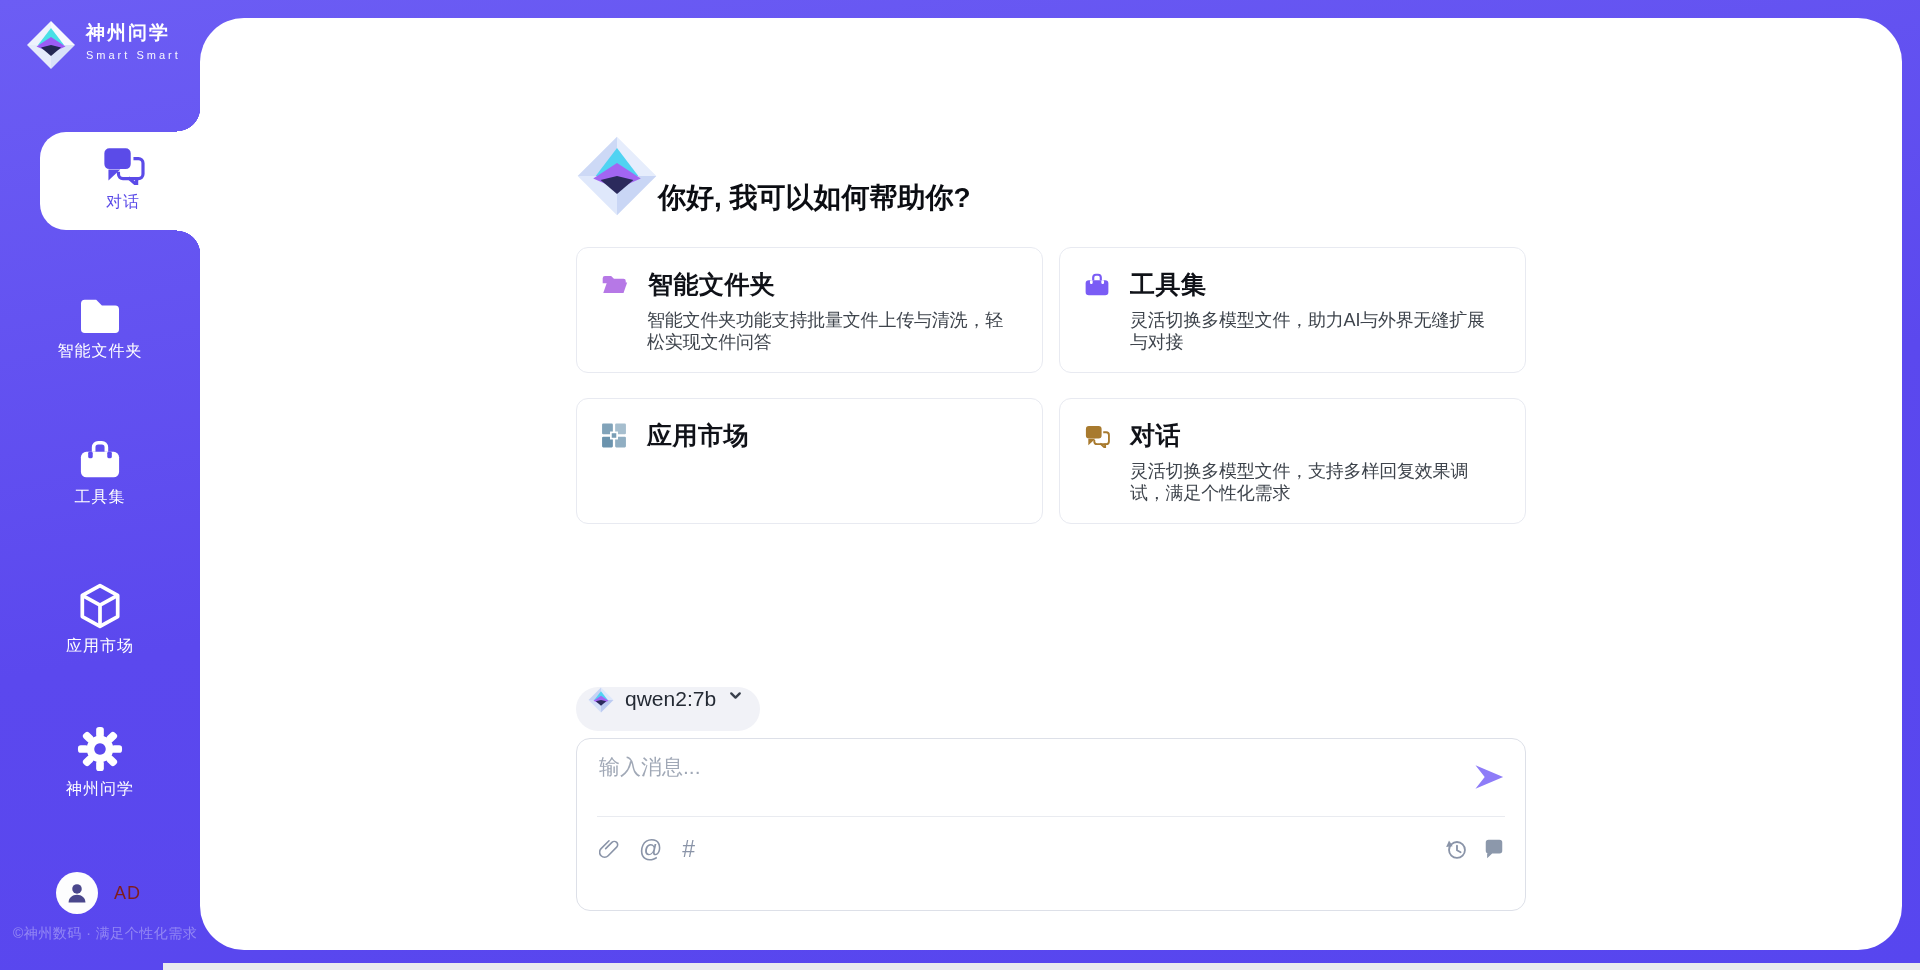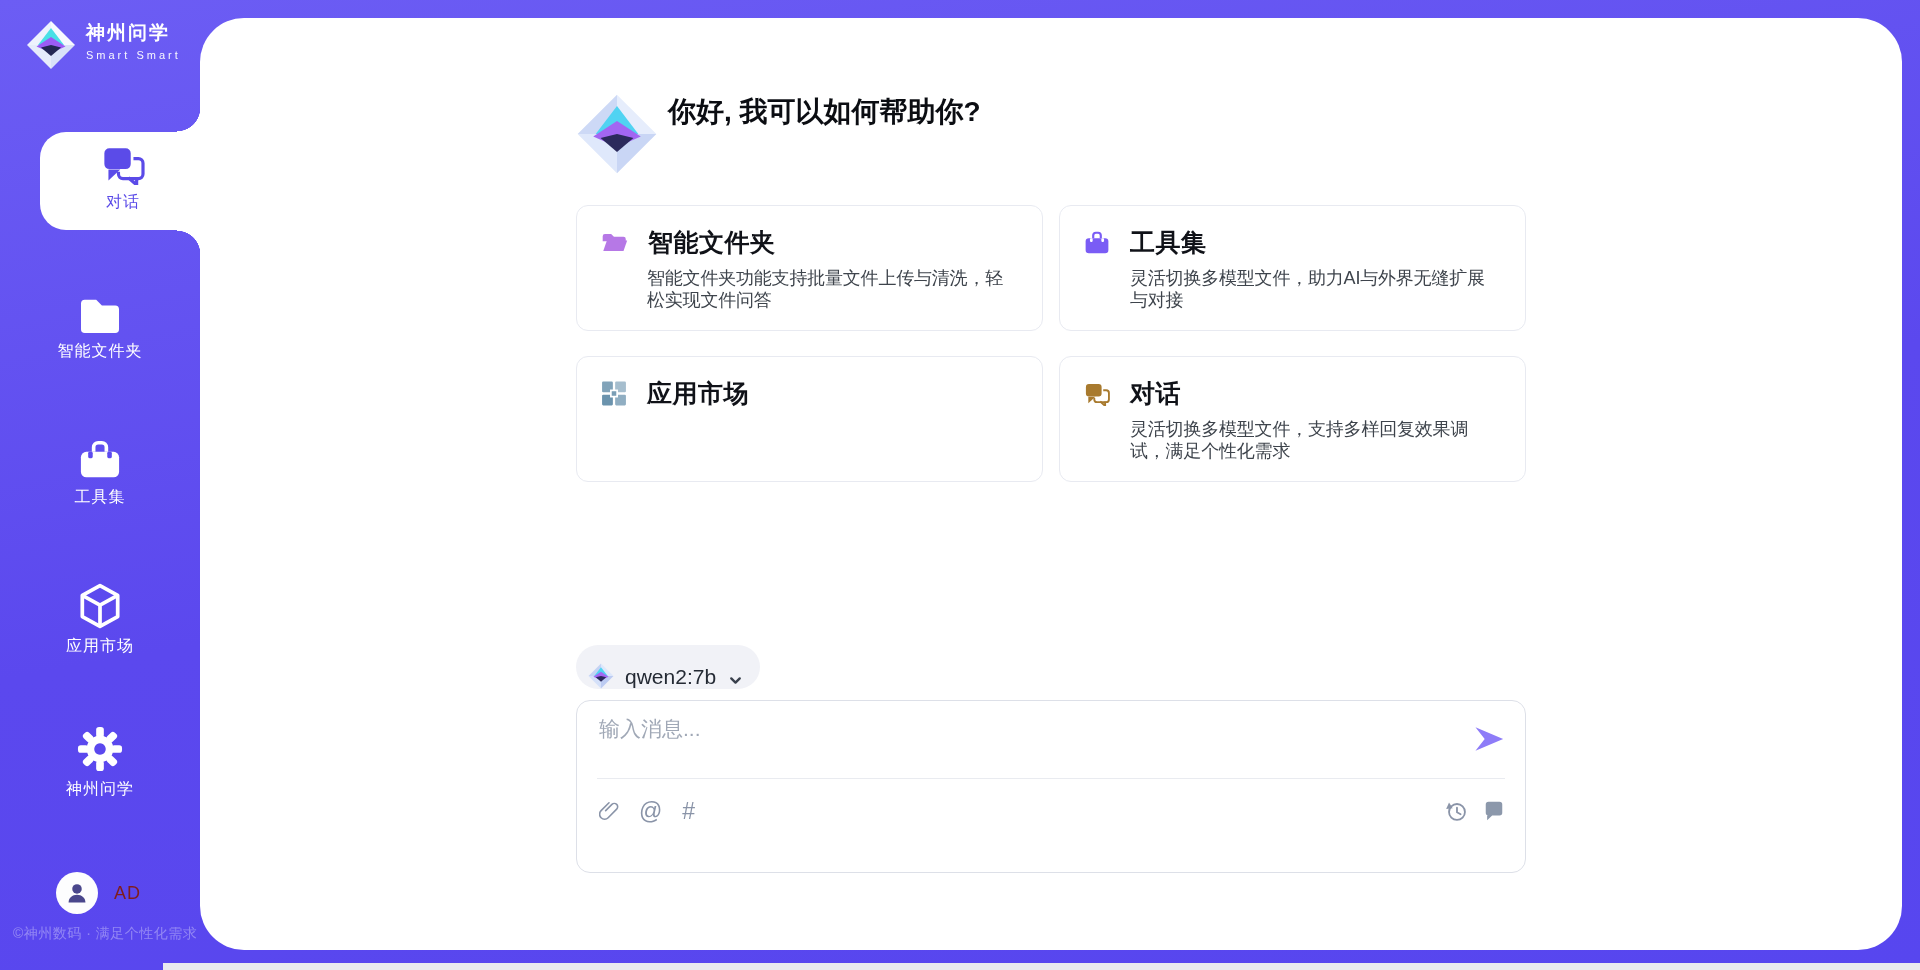--- a/index.html
+++ b/index.html
@@ -34,34 +34,34 @@
 
   .user-row { position:absolute; left:56px; top:872px; display:flex; align-items:center; gap:16px; cursor:pointer; }
   .avatar { width:42px; height:42px; border-radius:50%; background:#fdfdfe; display:flex;
     align-items:center; justify-content:center; }
   .user-name { color:#7f1d1d; font-size:18px; font-weight:400; letter-spacing:1px; }
   .sidebar-footer { position:absolute; left:13px; top:925px; font-size:14px;
     color:rgba(255,255,255,.34); letter-spacing:.5px; white-space:nowrap; }
 
   
   .col { width:950px; margin:0 auto; }
-  .greeting { padding-top:75px; display:flex; align-items:flex-start; gap:10px; }
+  .greeting { padding-top:117px; display:flex; align-items:flex-end; gap:0; }
   .greeting-title { font-size:28px; font-weight:800; color:#0b0d12; letter-spacing:0px; }
 
   .cards { margin-top:30px; display:grid; grid-template-columns:1fr 1fr; column-gap:16px; row-gap:25px; }
   .card { height:126px; border:1px solid #e8eaf1; border-radius:12px; background:#fff;
     padding:20px 24px 0; cursor:pointer; overflow:hidden; }
   .card-head { display:flex; align-items:center; gap:20px; }
   .card-head svg { flex:0 0 auto; }
   .card-title { font-size:25px; font-weight:700; color:#101218; letter-spacing:.5px; }
   .card-desc { margin:8px 0 0 46px; font-size:18px; line-height:22px; color:#3e444c; letter-spacing:-0.2px; }
   .card-chat { --icon-bg:#ffffff; }
 
   .model-row { margin-top:163px; }
-  .model-pill { display:inline-flex; align-items:flex-end; gap:11px; height:44px;
+  .model-pill { display:inline-flex; align-items:flex-start; gap:11px; height:44px;
     padding:0 16px 0 12px; background:#f1f2f7; border-radius:22px; cursor:pointer; }
   .model-label { font-size:21px; color:#242a34; }
 
   .composer { margin-top:7px; height:173px; border:1.5px solid #dde0e8; border-radius:14px;
     position:relative; background:#fff; }
   .composer textarea { position:absolute; left:22px; top:14px; width:calc(100% - 120px); height:58px;
     border:none; outline:none; resize:none; background:transparent; font-size:21px; color:#333a44;
     font-family:"Liberation Sans","DejaVu Sans",sans-serif; }
   .composer textarea::placeholder { color:#a0a8b6; }
   .send-btn { position:absolute; right:20px; top:23px; width:32px; height:30px; cursor:pointer;

